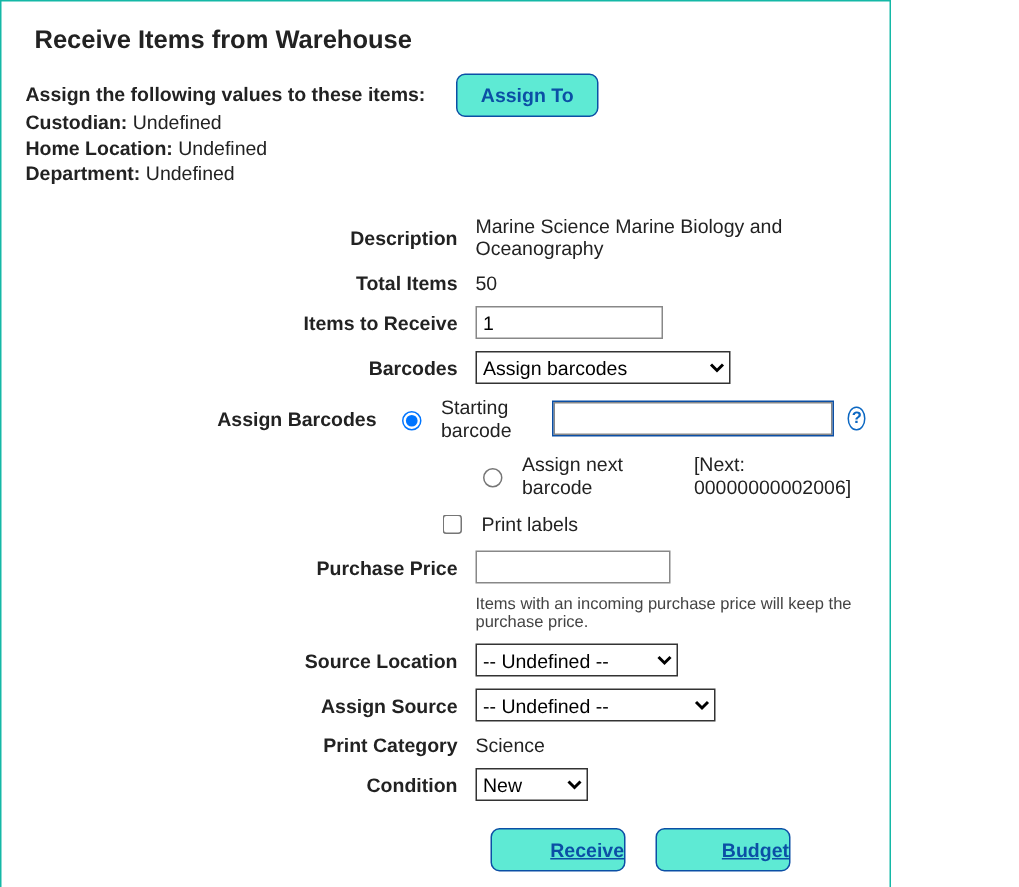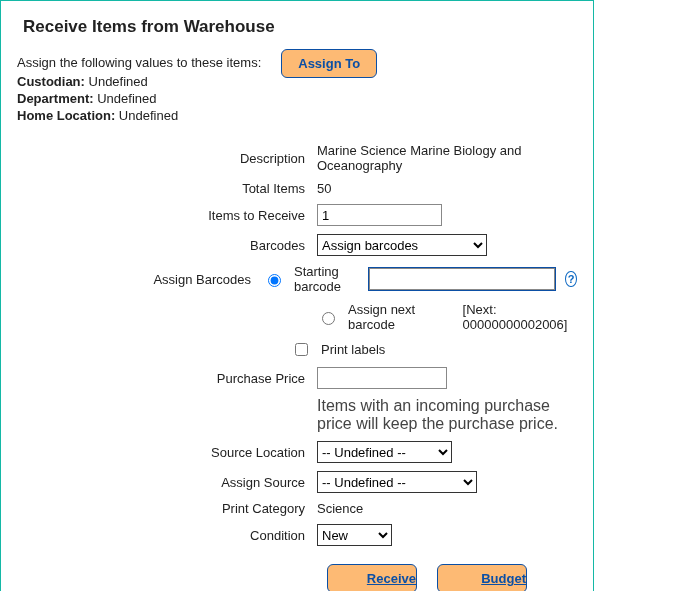--- a/index.html
+++ b/index.html
@@ -19,45 +19,45 @@
     font-size: 17px;
     font-weight: bold;
     margin: 4px 0 18px 6px;
   }
   .top-row {
     display: flex;
     align-items: flex-start;
     gap: 20px;
   }
   .assign-block { flex: 0 0 auto; }
-  .assign-heading { font-weight: normal; margin-bottom: 4px; }
+  .assign-heading { font-weight: bold; margin-bottom: 4px; }
   .kv-line { margin: 2px 0; }
   .kv-line .k { font-weight: bold; margin-top: 16px; }
   .btn {
     display: inline-block;
     padding: 6px 16px;
     font-size: 13px;
     font-weight: bold;
     color: #0b4fa5;
-    background: #fdba74;
+    background: #5eead4;
     border: 1px solid #0b4fa5;
     border-radius: 6px;
     cursor: pointer;
   }
   .btn-assignto { margin-top: -6px; }
   .form-area { margin-top: 18px; }
   .row {
     display: flex;
     align-items: center;
     margin: 8px 0;
   }
   .lbl {
     width: 300px;
     text-align: right;
-    font-weight: normal;
+    font-weight: bold;
     padding-right: 12px;
   }
   .val {
     flex: 1;
     display: flex;
     align-items: center;
     gap: 10px;
   }
   input[type="text"] {
     height: 22px;
@@ -88,21 +88,21 @@
     border: 1.5px solid #0b67c2;
     border-radius: 50%;
     color: #0b67c2;
     font-size: 11px;
     font-weight: bold;
     align-items: center;
     justify-content: center;
     cursor: pointer;
   }
   .hint {
-    font-size: 16px;
+    font-size: 11px;
     color: #444;
   }
   .next-text { color: #222; }
   .checkbox-wrap { margin-left: -26px; display: flex; align-items: center; gap: 10px; }
   .actions {
     display: flex;
     gap: 20px;
     justify-content: flex-end;
     margin-top: 18px;
     padding-right: 50px;
@@ -117,25 +117,25 @@
   <div class="title">Receive Items from Warehouse</div>
 
   <div class="top-row">
     <div class="assign-block">
       <div class="assign-heading">Assign the following values to these items:</div>
       <div class="kv-line">
         <span class="k">Custodian:</span>
         <span>Undefined</span>
       </div>
       <div class="kv-line">
+        <span class="k">Home Location:</span>
+        <span>Undefined</span>
+      </div>
+      <div class="kv-line">
         <span class="k">Department:</span>
-        <span>Undefined</span>
-      </div>
-      <div class="kv-line">
-        <span class="k">Home Location:</span>
         <span>Undefined</span>
       </div>
     </div>
     <button class="btn btn-assignto">Assign To</button>
   </div>
 
   <div class="form-area">
 
     <div class="row">
       <div class="lbl">Description</div>

